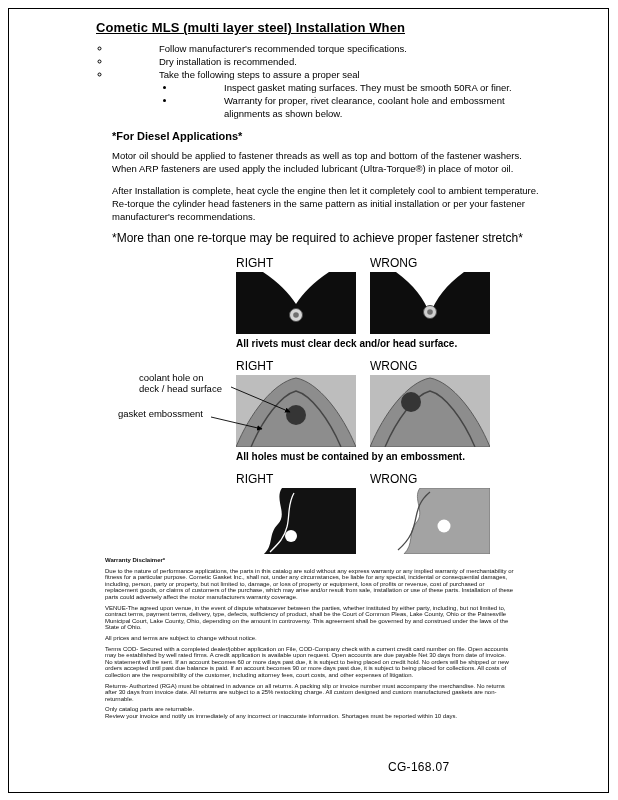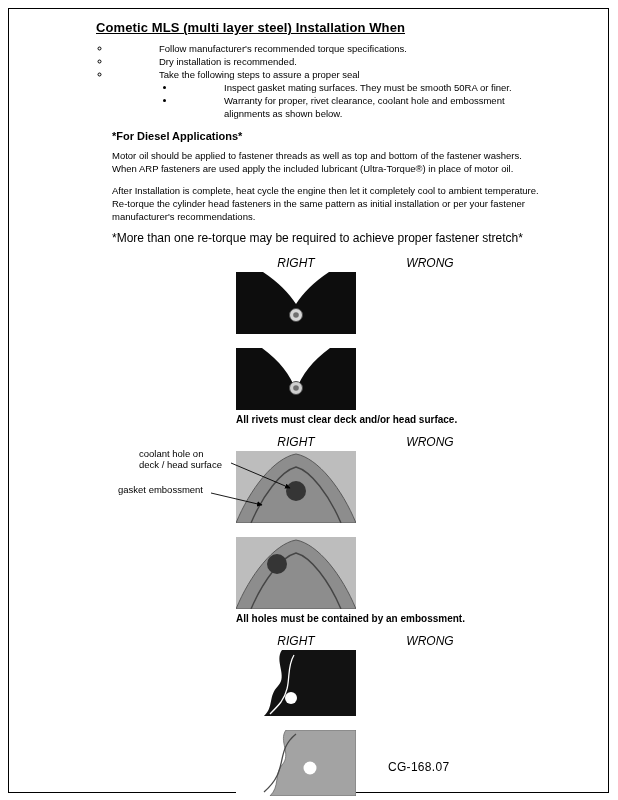--- a/index.html
+++ b/index.html
@@ -16,22 +16,22 @@
   ul.tips li { line-height:13px;padding-left:48px; }
   ul.sub { list-style-type:disc; margin:0 0 0 17px; }
 
   .diesel { margin-left:16px; }
   .sub-heading { font-size:11px; font-weight:bold; margin-bottom:7px; }
   .para { font-size:9.5px; line-height:13px; width:428px; margin-bottom:9px; }
   .note { font-size:12px; line-height:13px; margin-bottom:11px; }
 
   .diagram-col { margin-left:140px; width:256px; }
   .dg-headers { display:flex; gap:14px; font-size:12px; margin-bottom:2px; }
-  .dg-headers span { flex:0 0 120px; text-align:center;font-style:italic; }
-  .dg-images { display:flex; gap:14px; position:relative;flex-direction:column; }
+  .dg-headers span { flex:0 0 120px; text-align:left; }
+  .dg-images { display:flex; gap:14px; position:relative; }
   .dg-images svg { display:block; flex:0 0 auto; }
   .dg-caption { font-size:10px; line-height:12px; margin:4px 0 9px 0;font-weight:bold; }
   .cap-narrow { width:235px; }
 
   .label-coolant { position:absolute; left:-97px; top:-3px; width:92px; font-size:9.5px; line-height:11px; }
   .label-emboss  { position:absolute; left:-118px; top:33px; width:92px; font-size:9.5px; line-height:11px; }
   .pointer-overlay { position:absolute; left:-30px; top:0; pointer-events:none; }
 
   .warranty { margin:3px 0 0 9px; width:410px; font-size:6px; line-height:6.6px; color:#111; }
   .warranty p { margin:0 0 4px 0; }

